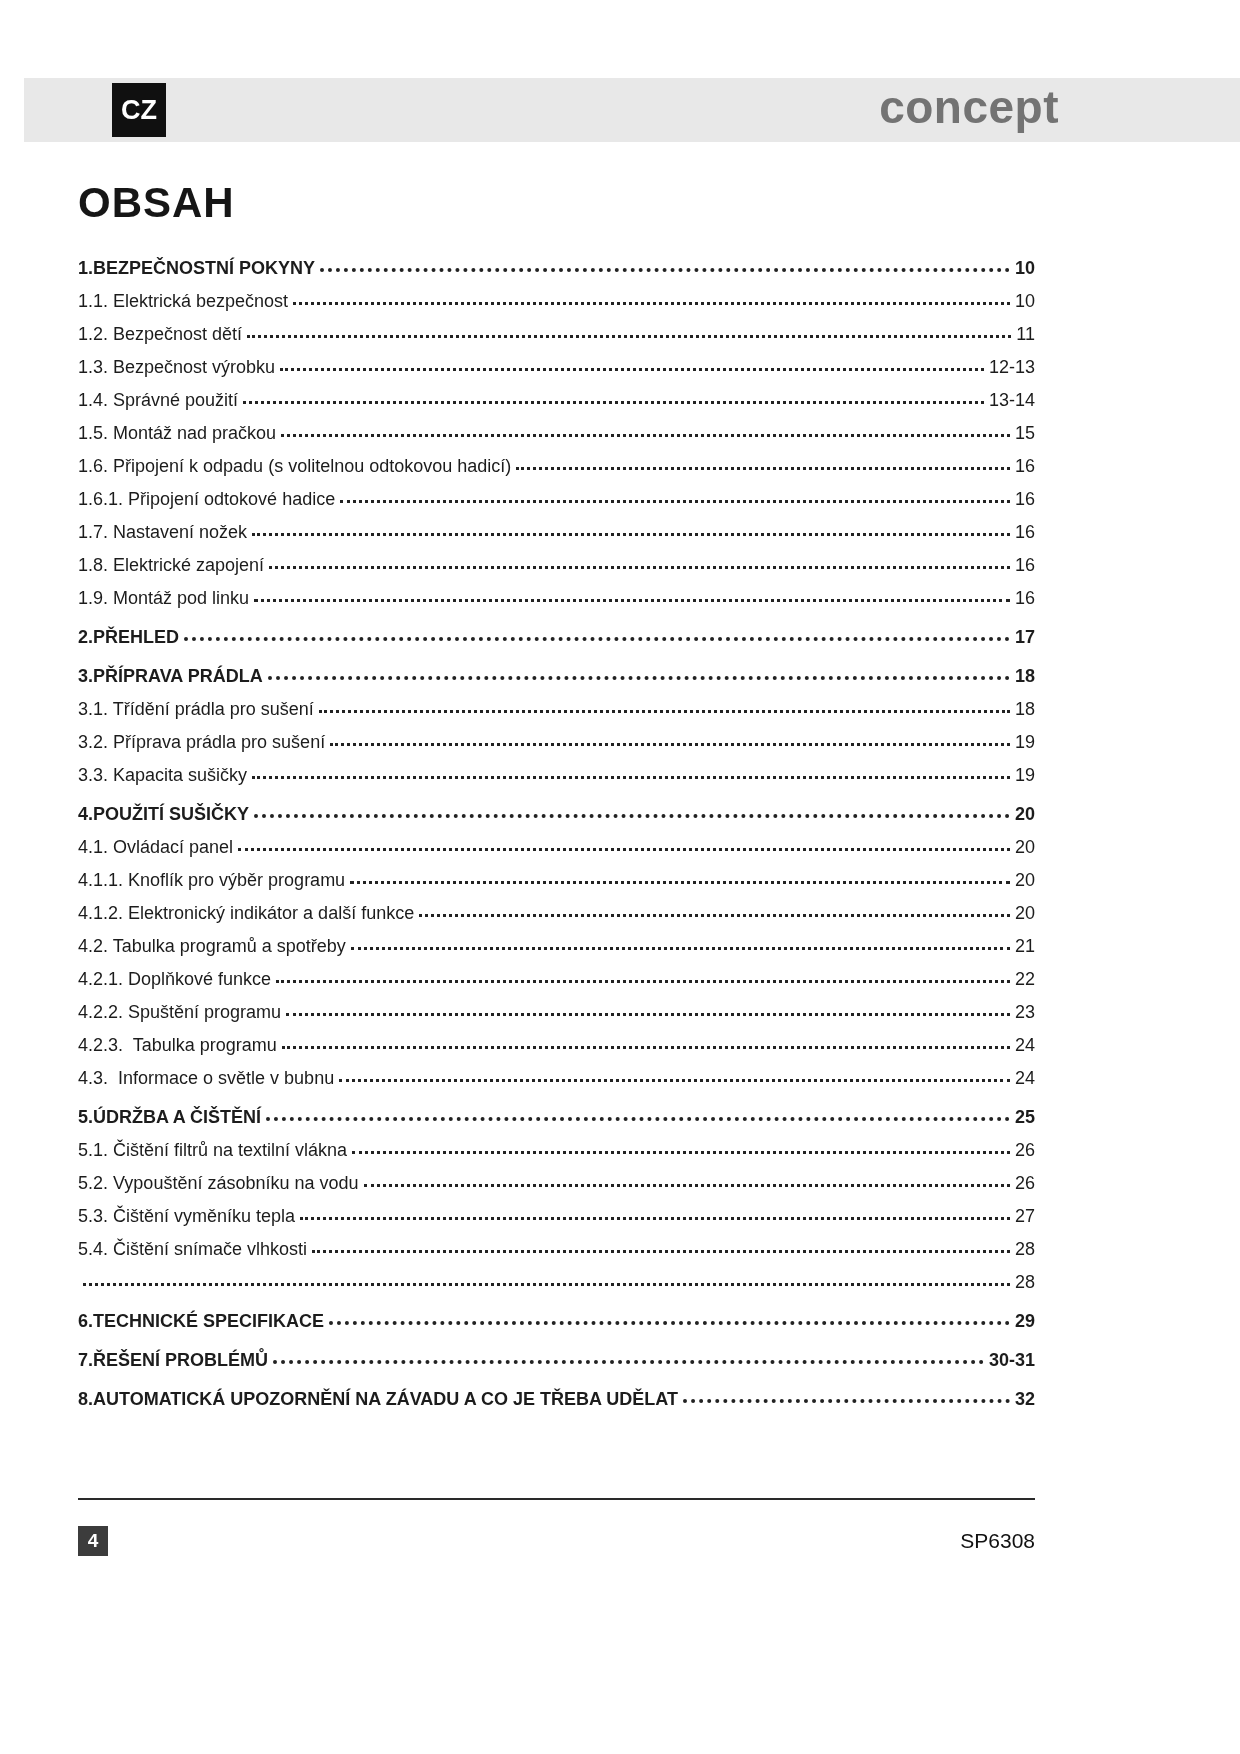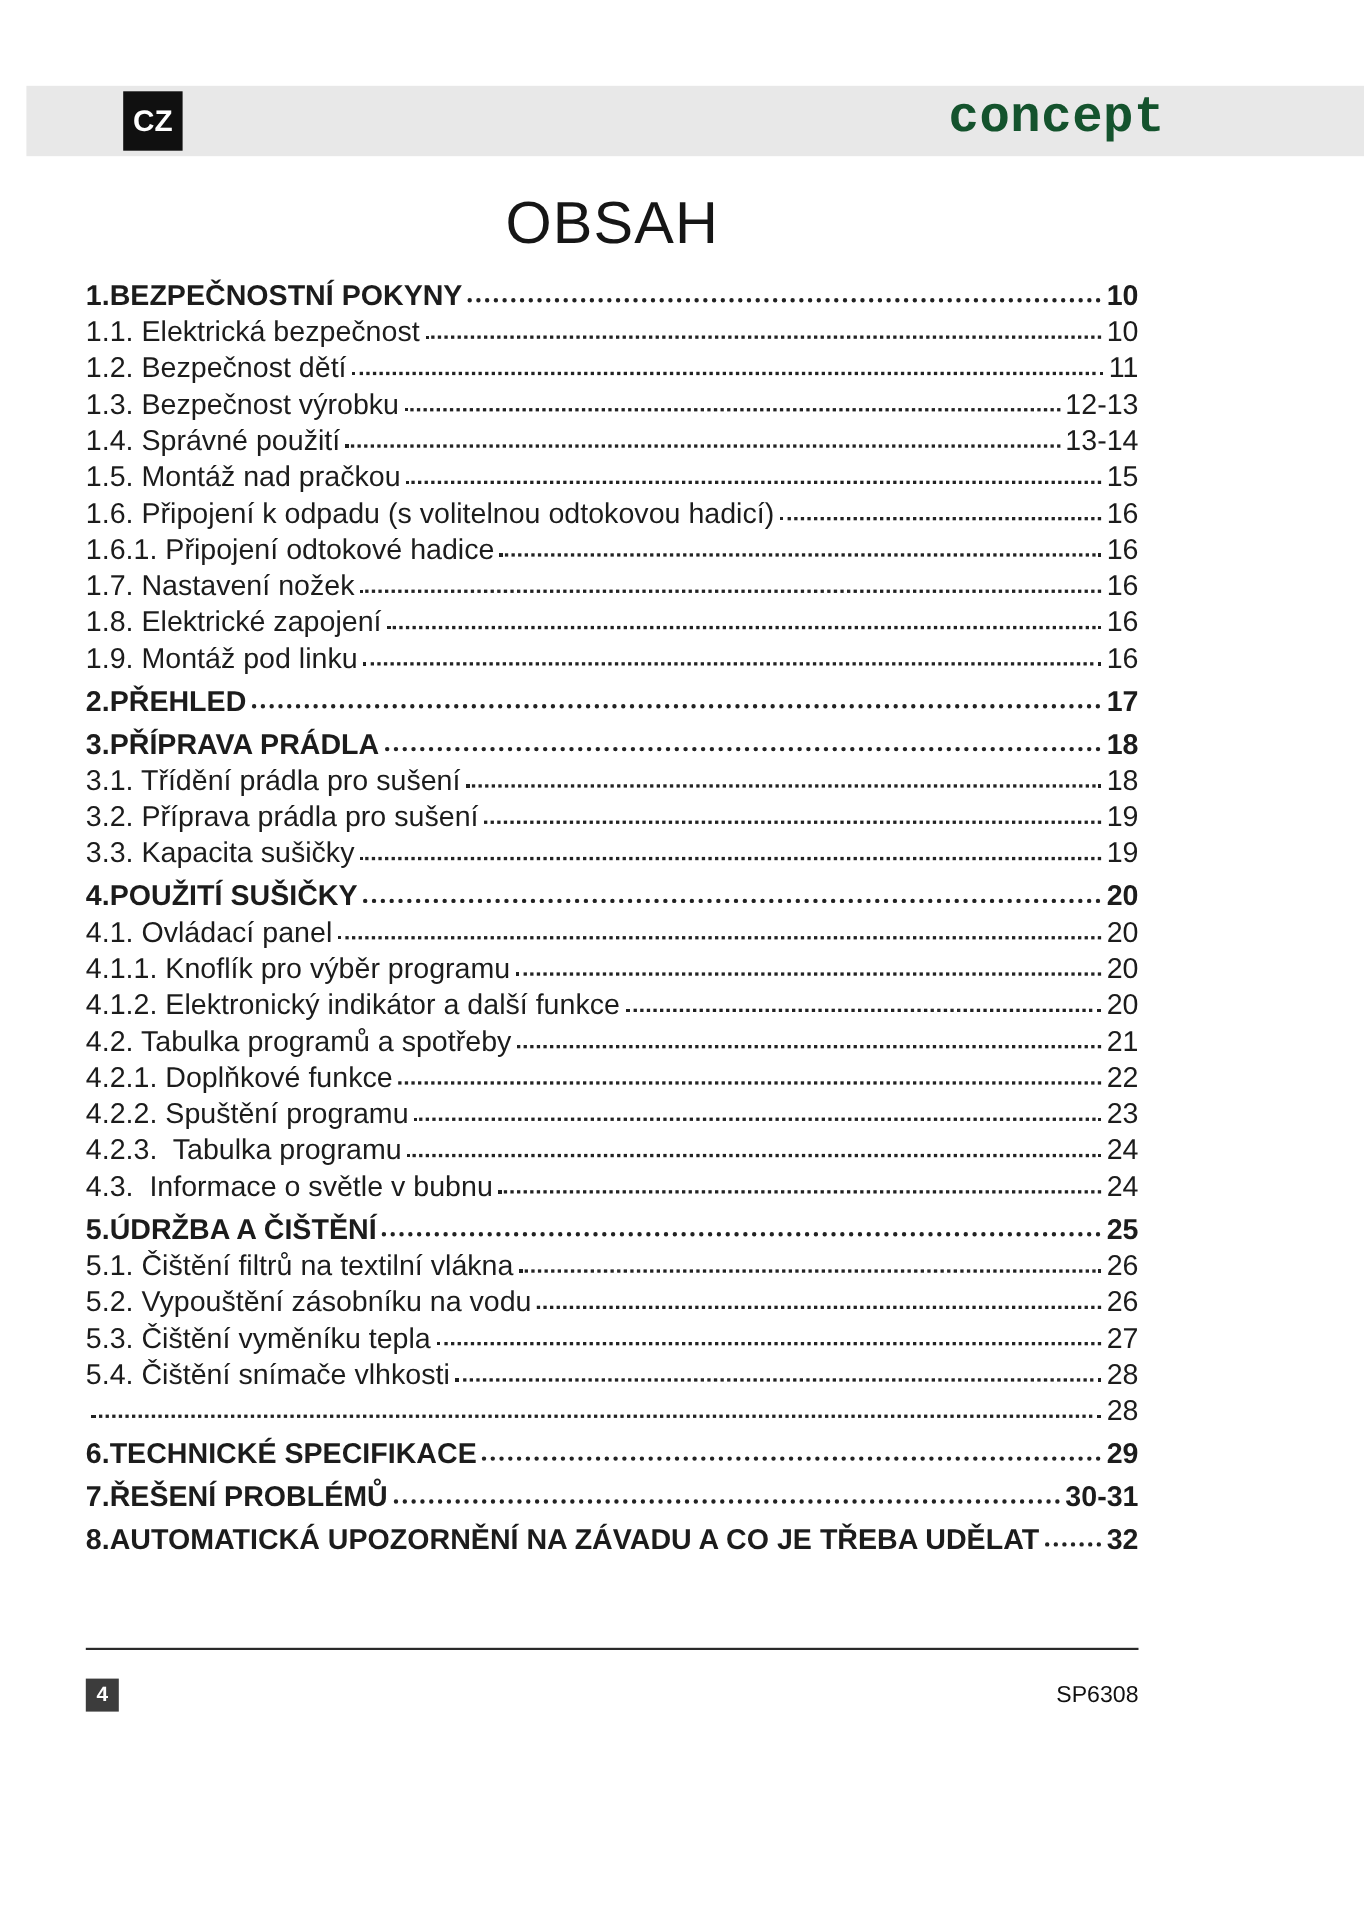--- a/index.html
+++ b/index.html
@@ -34,47 +34,46 @@
     color: #ffffff;
     display: flex;
     align-items: center;
     justify-content: center;
     font-size: 27px;
     font-weight: bold;
   }
   .brand {
     margin-left: auto;
     margin-right: 205px;
-    font-family: Liberation Mono, monospace;
+    font-family: Liberation Sans, sans-serif;
     font-size: 46px;
     font-weight: 800;
-    color: #14532d;
+    color: #737373;
     letter-spacing: 0.5px;
     line-height: 1;
     padding-bottom: 6px;
   }
   .content {
     position: absolute;
     top: 178px;
     left: 78px;
     width: 957px;
   }
   h1.page-title {
     margin: 0 0 24px 0;
-    font-size: 54px;
+    font-size: 42px;
     line-height: 50px;
-    font-weight: normal;
+    font-weight: bold;
     letter-spacing: 1px;
     color: #161616;
-    text-align: center;
   }
   .toc-line {
     display: flex;
     align-items: baseline;
-    font-size: 26px;
+    font-size: 18px;
     line-height: 33px;
     color: #1c1c1c;
   }
   .toc-line.bold {
     font-weight: bold;
     margin-top: 6px;
   }
   .toc-label {
     white-space: pre;
   }

